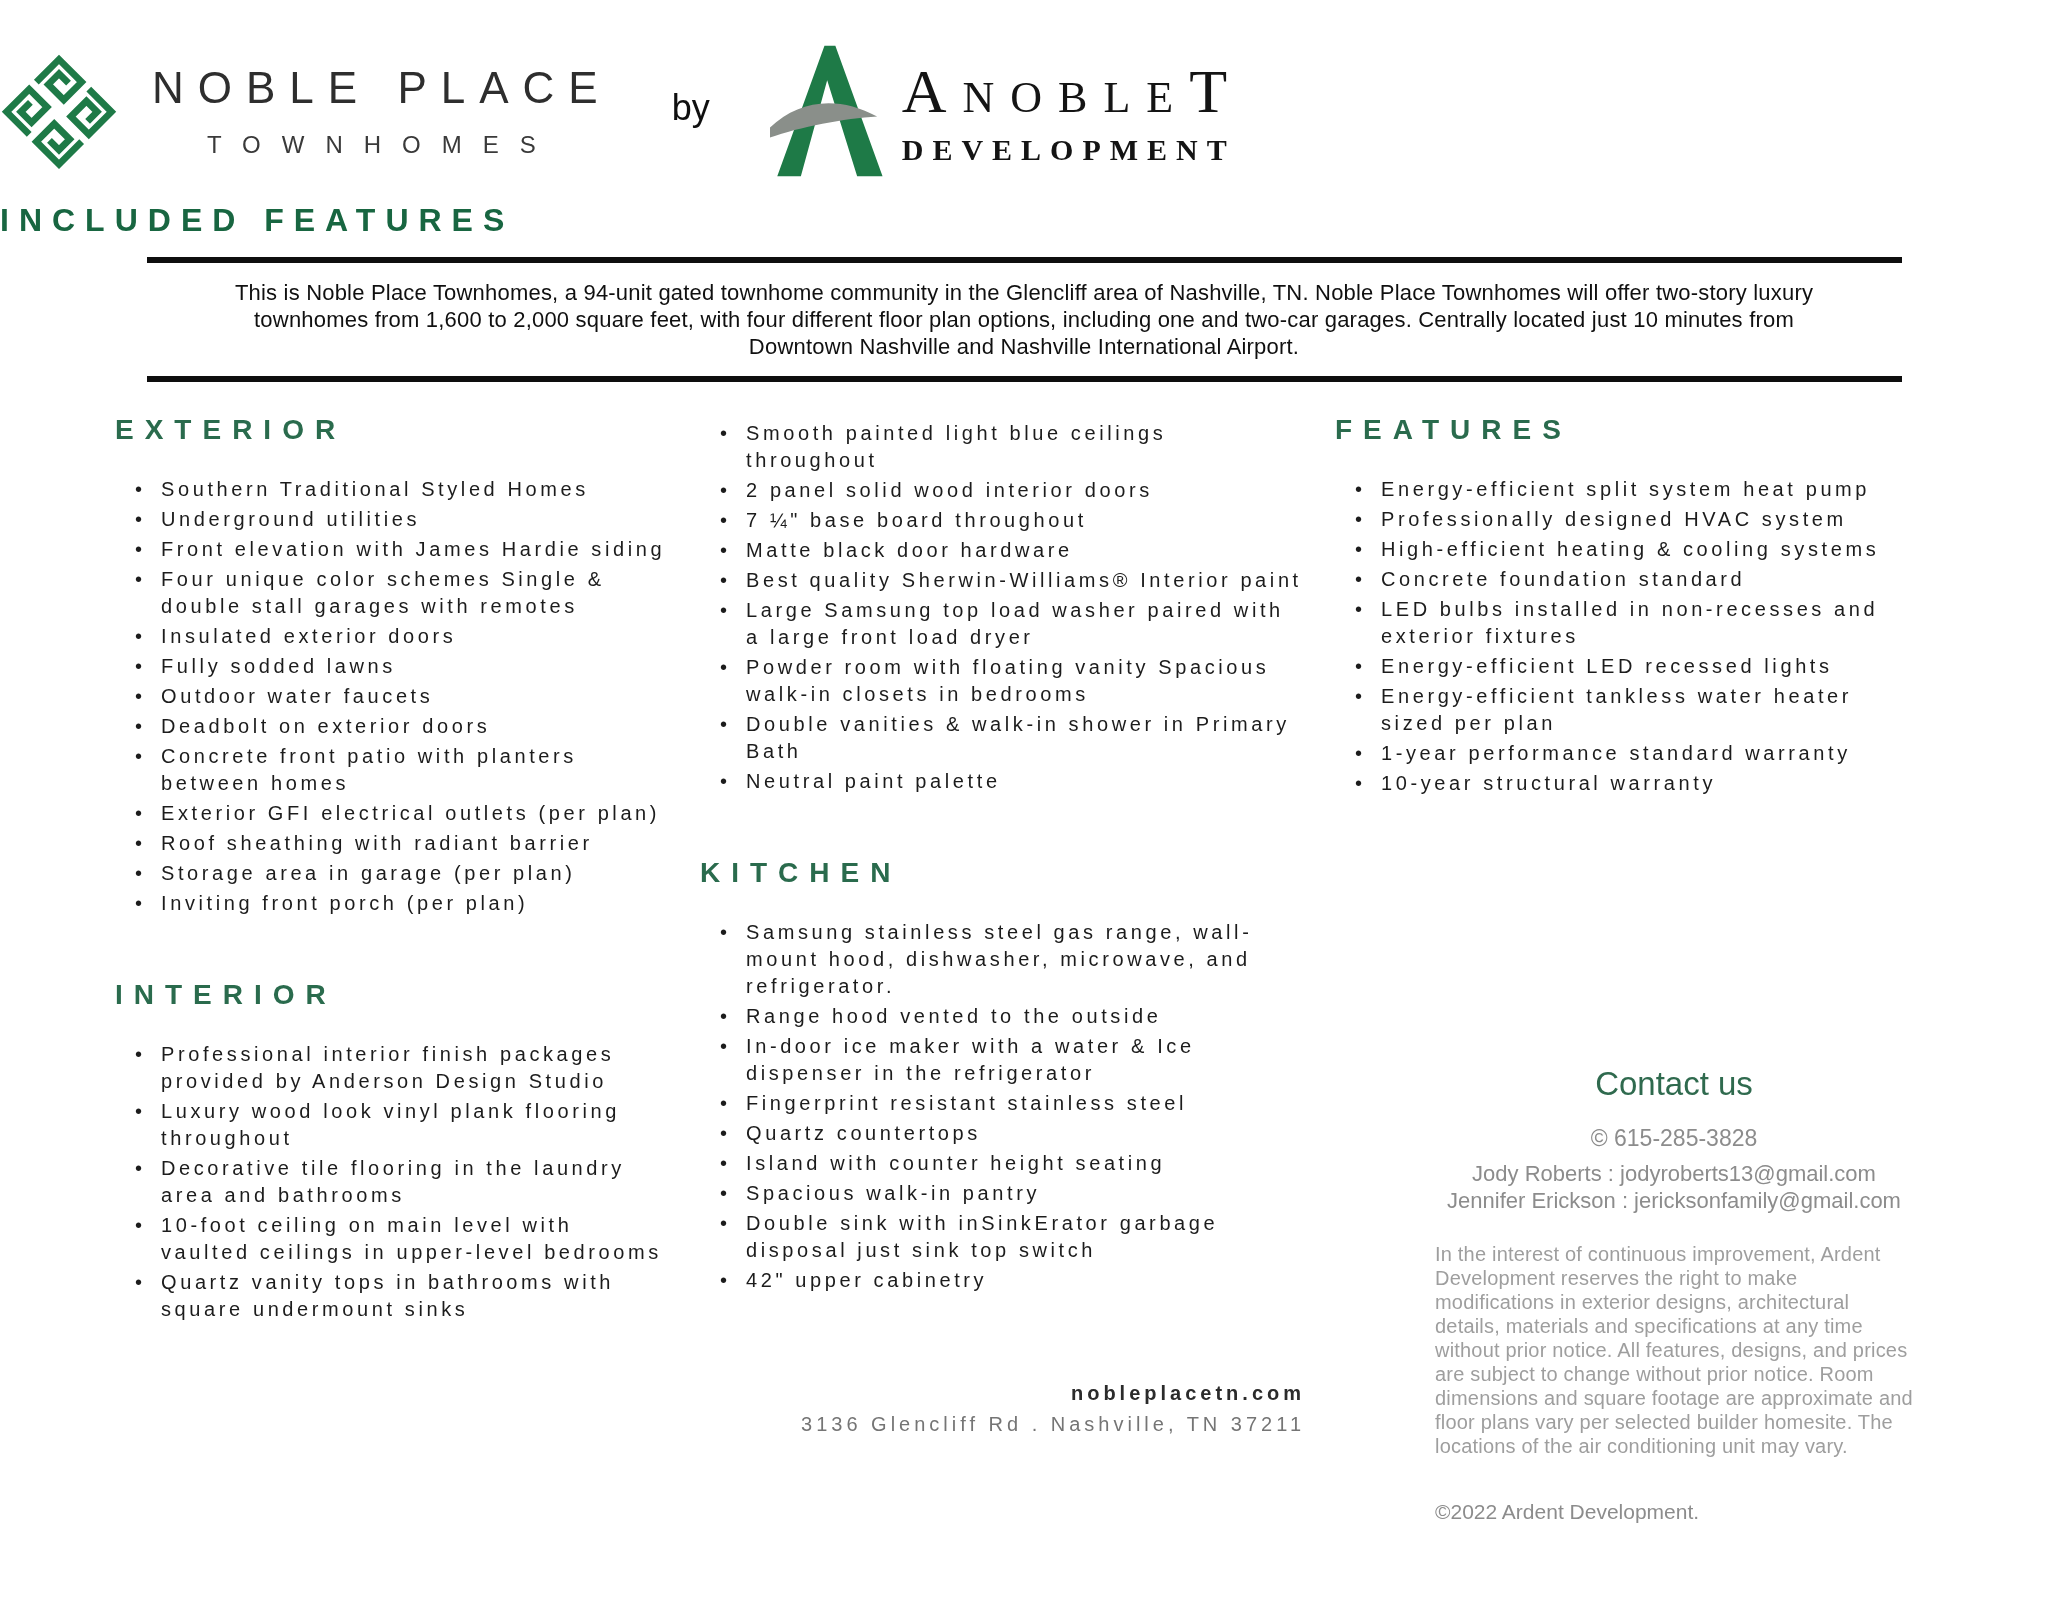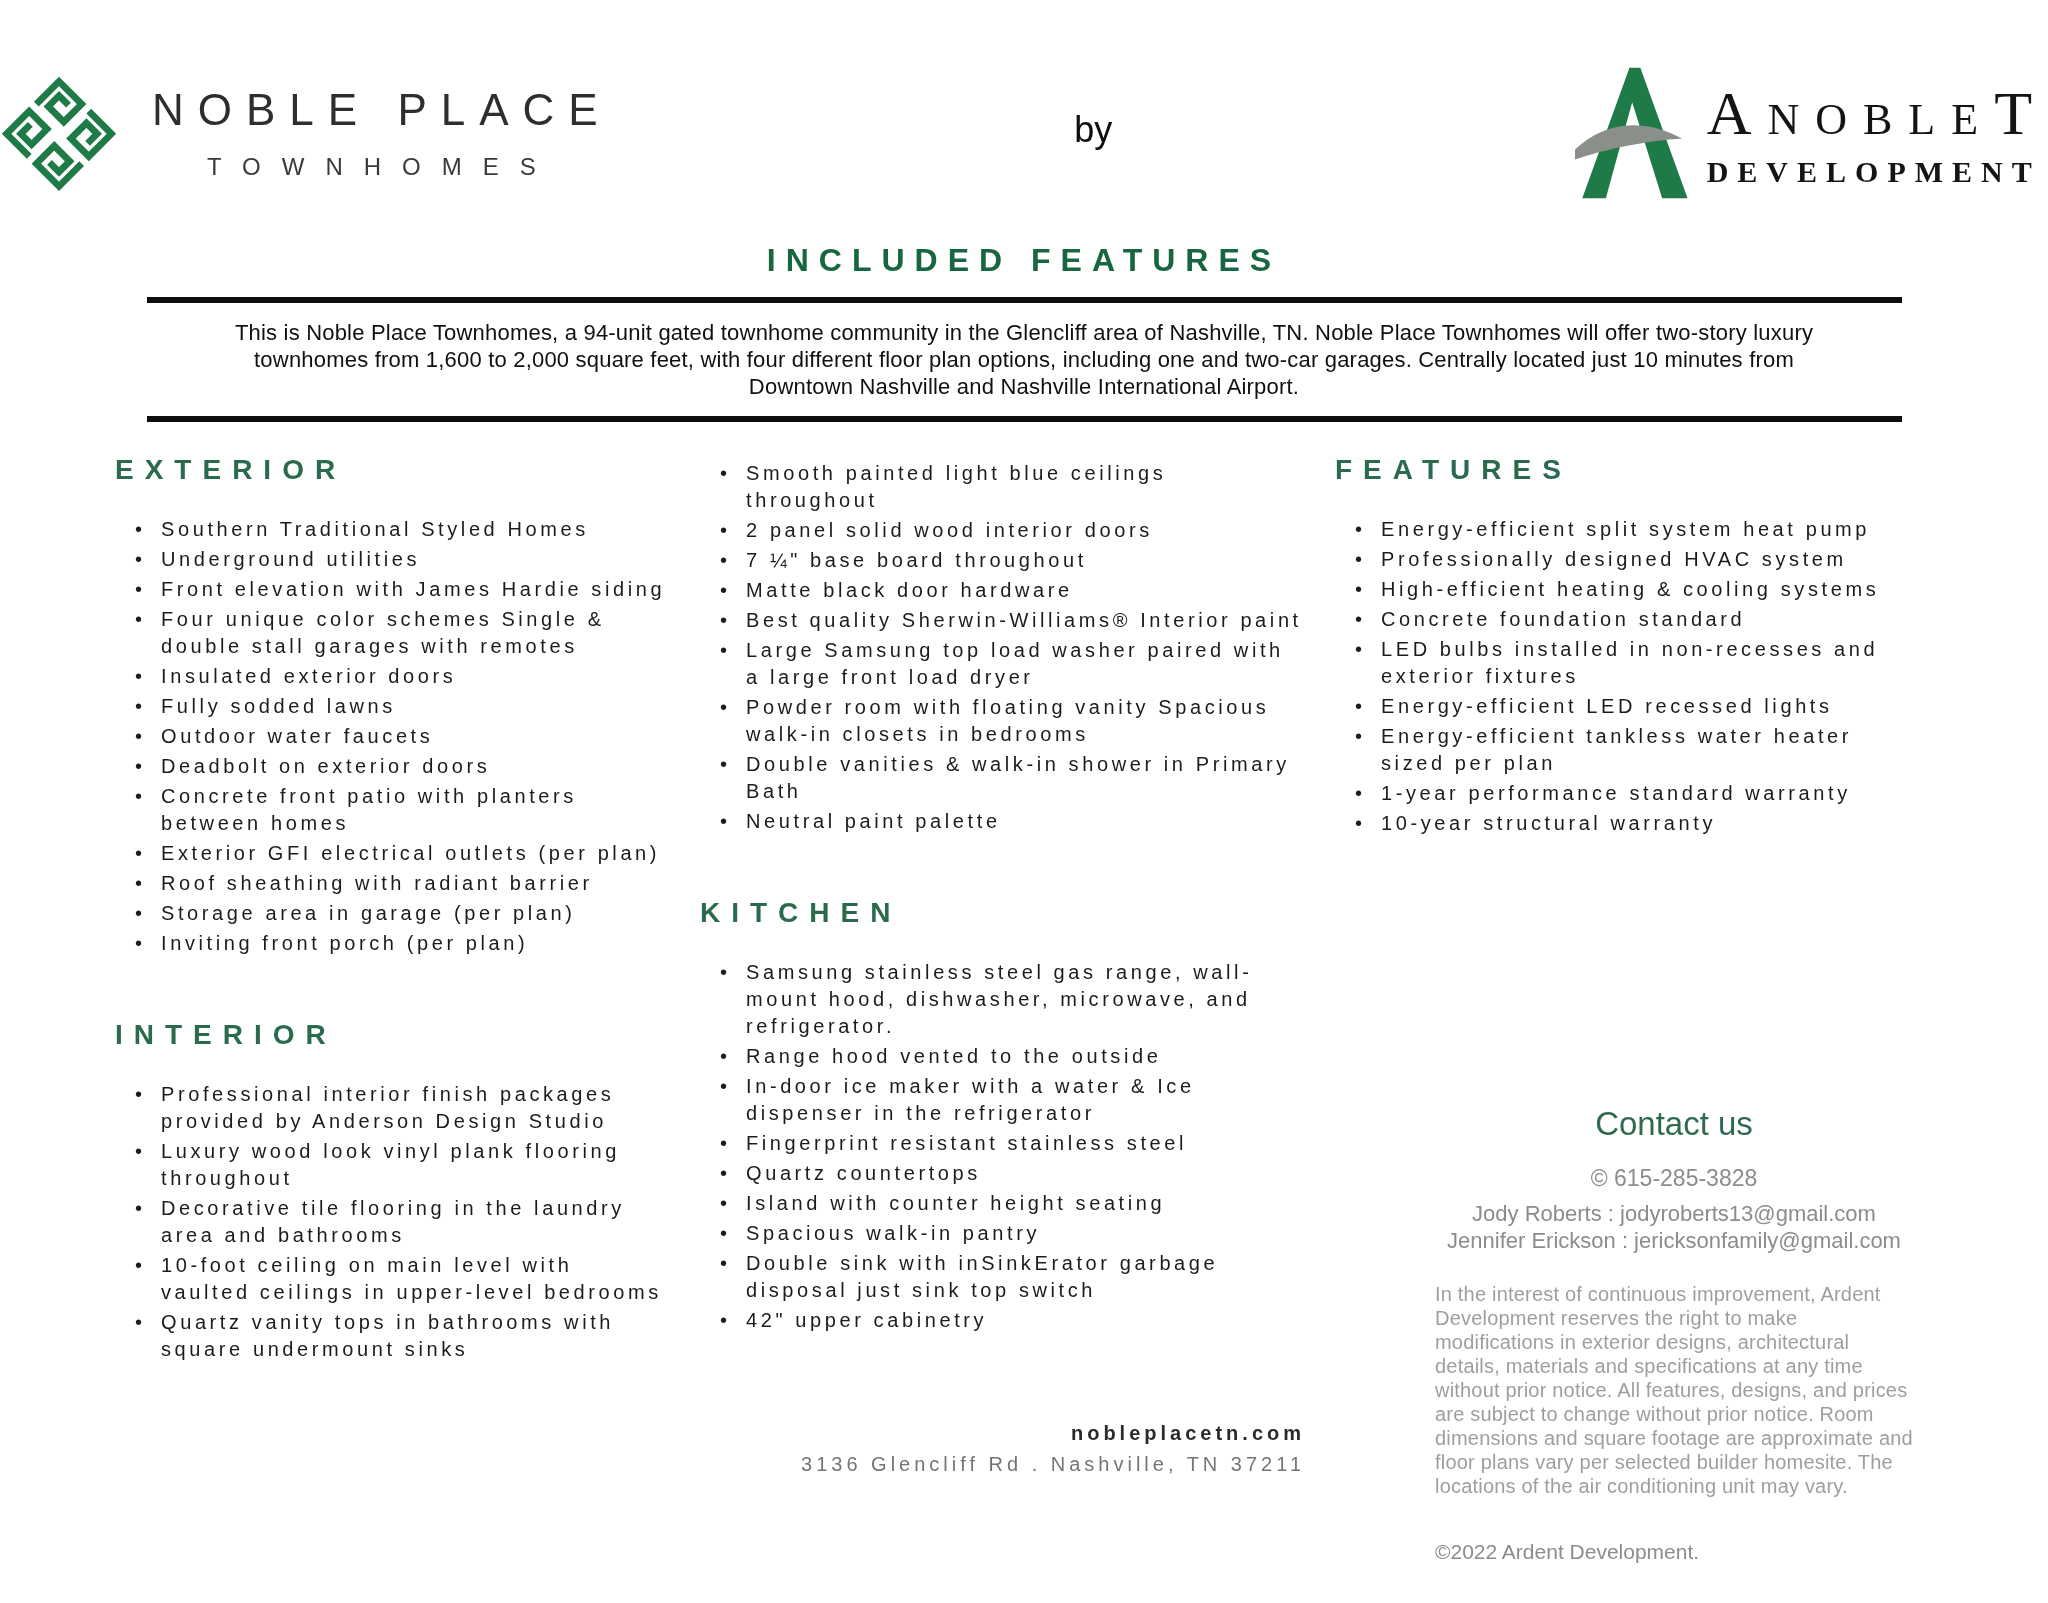--- a/index.html
+++ b/index.html
@@ -2,35 +2,35 @@
 <html><head>
 <meta charset="utf-8">
 <style>
   html,body { margin:0; padding:0; background:#ffffff; }
   .page {
     position:relative; width:2048px; height:1603px; background:#ffffff;
     font-family:"Liberation Sans", sans-serif; color:#1e1e1e; overflow:hidden;
   }
 
   
-  header { display:flex; align-items:center; justify-content:space-between; padding-top:58px; gap:60px; }
+  header { display:flex; align-items:center; justify-content:flex-start; padding-top:36px; gap:60px; }
   .noble { display:flex; align-items:center; gap:34px; }
   .noble-text { text-align:center; }
   .noble-name { font-size:44px; font-weight:400; letter-spacing:14px; color:#2e2e2e; white-space:nowrap; }
   .noble-sub  { font-size:24px; font-weight:400; letter-spacing:21px; color:#3a3a3a; margin-top:18px; white-space:nowrap; }
   .by { font-size:36px; color:#0f0f0f; font-weight:400; padding-bottom:6px; }
   .ardent { display:flex; align-items:center; gap:14px; }
   .ardent-text { font-family:"Liberation Serif", serif; color:#141414; }
   .ardent-line1 { white-space:nowrap; letter-spacing:16px; }
   .ardent-line1 .big { font-size:62px; }
   .ardent-line1 .mid { font-size:44px; }
   .ardent-line2 { font-size:30px; font-weight:700; letter-spacing:9px; margin-top:6px; white-space:nowrap; }
 
   
-  .title { margin:34px 0 18px 0; text-align:center; color:#17644024; }
+  .title { margin:16px 0 18px 0; text-align:left; color:#17644024; }
   .title { color:#186641; font-size:32px; font-weight:700; letter-spacing:10px; }
   .rule { width:1755px; height:6px; background:#0e0e0e; margin:0 auto; }
   .intro {
     width:1590px; margin:16px auto; text-align:center;
     font-size:22px; line-height:27px; color:#101010; letter-spacing:0.2px;
   }
 
   
   .columns {
     display:grid; grid-template-columns:555px 605px 585px;

